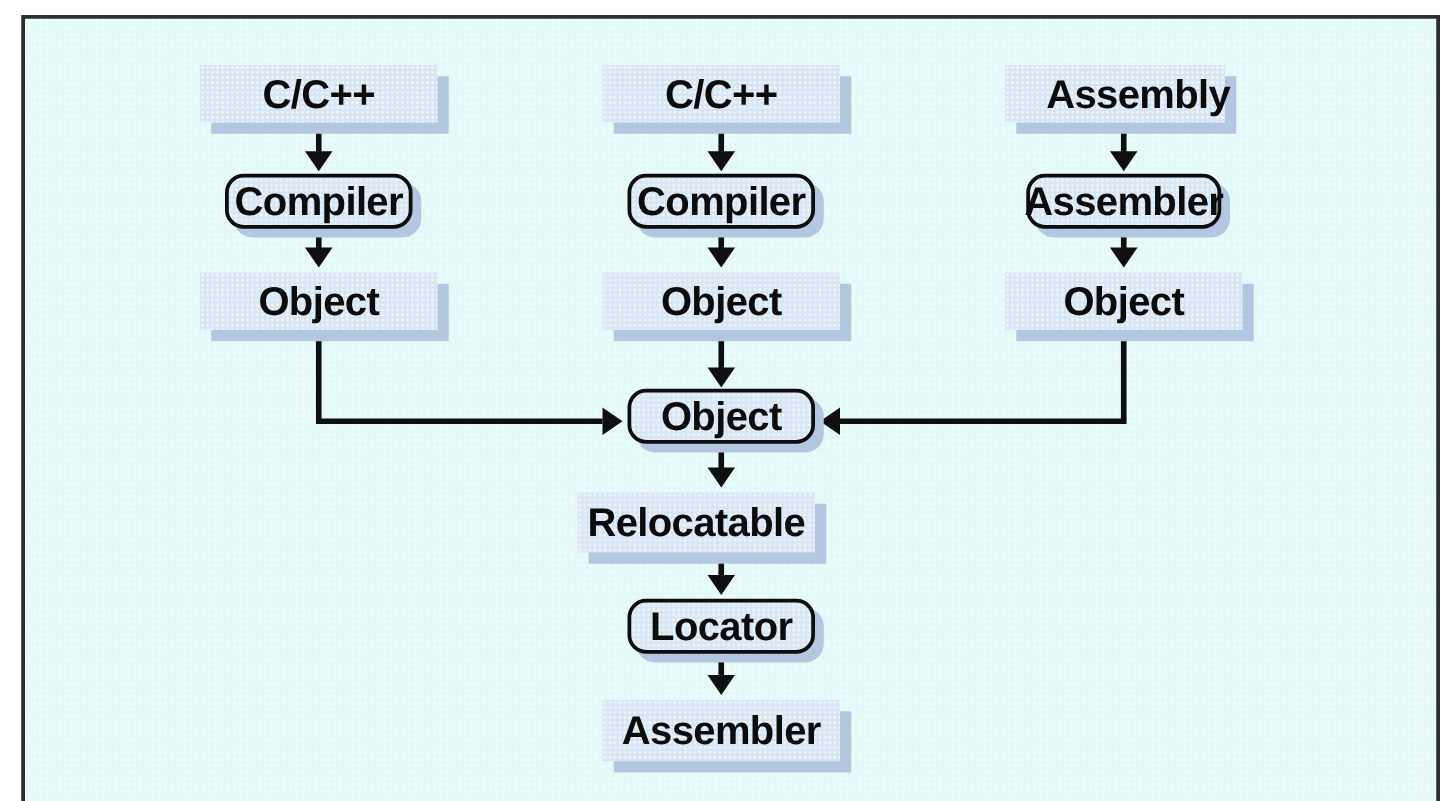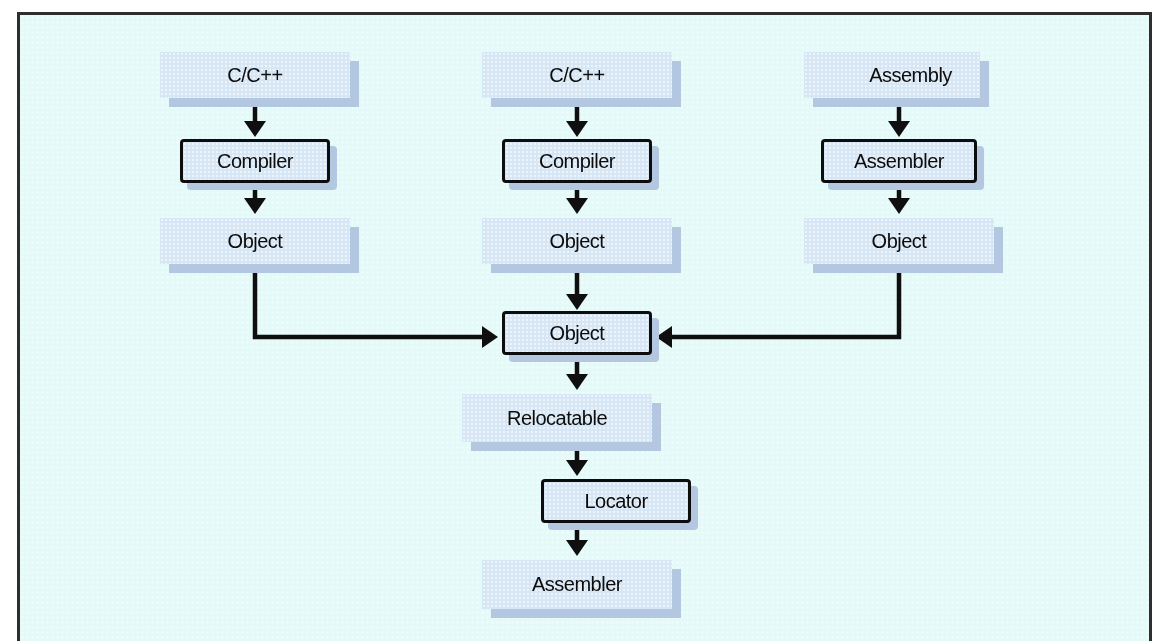--- a/index.html
+++ b/index.html
@@ -33,31 +33,31 @@
     pointer-events:none;
   }
   .node{
     position:absolute;
     box-sizing:border-box;
     display:flex;align-items:center;justify-content:center;
     background-color:var(--box-fill);
     background-image:radial-gradient(rgba(255,255,255,0.55) 1px, transparent 1.3px);
     background-size:4px 4px;
     color:#0c0c0c;
-    font-weight:normal;
-    font-size:20px;
+    font-weight:bold;
+    font-size:32px;
     letter-spacing:-0.5px;
     white-space:nowrap;
   }
   .file-box{
     box-shadow:9px 9px 0 var(--box-shadow);
   }
   .tool-box{
     border:3px solid #0d0d0d;
-    border-radius:4px;
+    border-radius:15px;
     box-shadow:7px 7px 0 var(--box-shadow);
   }
 </style>
 </head>
 <body>
 
 <div class="page">
   <div class="panel"></div>
 
   <svg class="connectors" viewBox="0 0 1163 641" xmlns="http://www.w3.org/2000/svg">
@@ -102,15 +102,15 @@
   <div class="node file-box" style="left:482px;top:52px;width:190px;height:46px;">C/C++</div>
   <div class="node tool-box" style="left:502px;top:139px;width:150px;height:44px;">Compiler</div>
   <div class="node file-box" style="left:482px;top:218px;width:190px;height:46px;">Object</div>
 
   <div class="node file-box" style="left:804px;top:52px;width:176px;height:46px;padding-left:37px;">Assembly</div>
   <div class="node tool-box" style="left:821px;top:139px;width:156px;height:44px;">Assembler</div>
   <div class="node file-box" style="left:804px;top:218px;width:190px;height:46px;">Object</div>
 
   <div class="node tool-box" style="left:502px;top:311px;width:150px;height:44px;">Object</div>
   <div class="node file-box" style="left:462px;top:394px;width:190px;height:48px;">Relocatable</div>
-  <div class="node tool-box" style="left:502px;top:479px;width:150px;height:44px;margin-left:39px;">Locator</div>
+  <div class="node tool-box" style="left:502px;top:479px;width:150px;height:44px;">Locator</div>
   <div class="node file-box" style="left:482px;top:560px;width:190px;height:49px;">Assembler</div>
 </div>
 
 </body></html>

